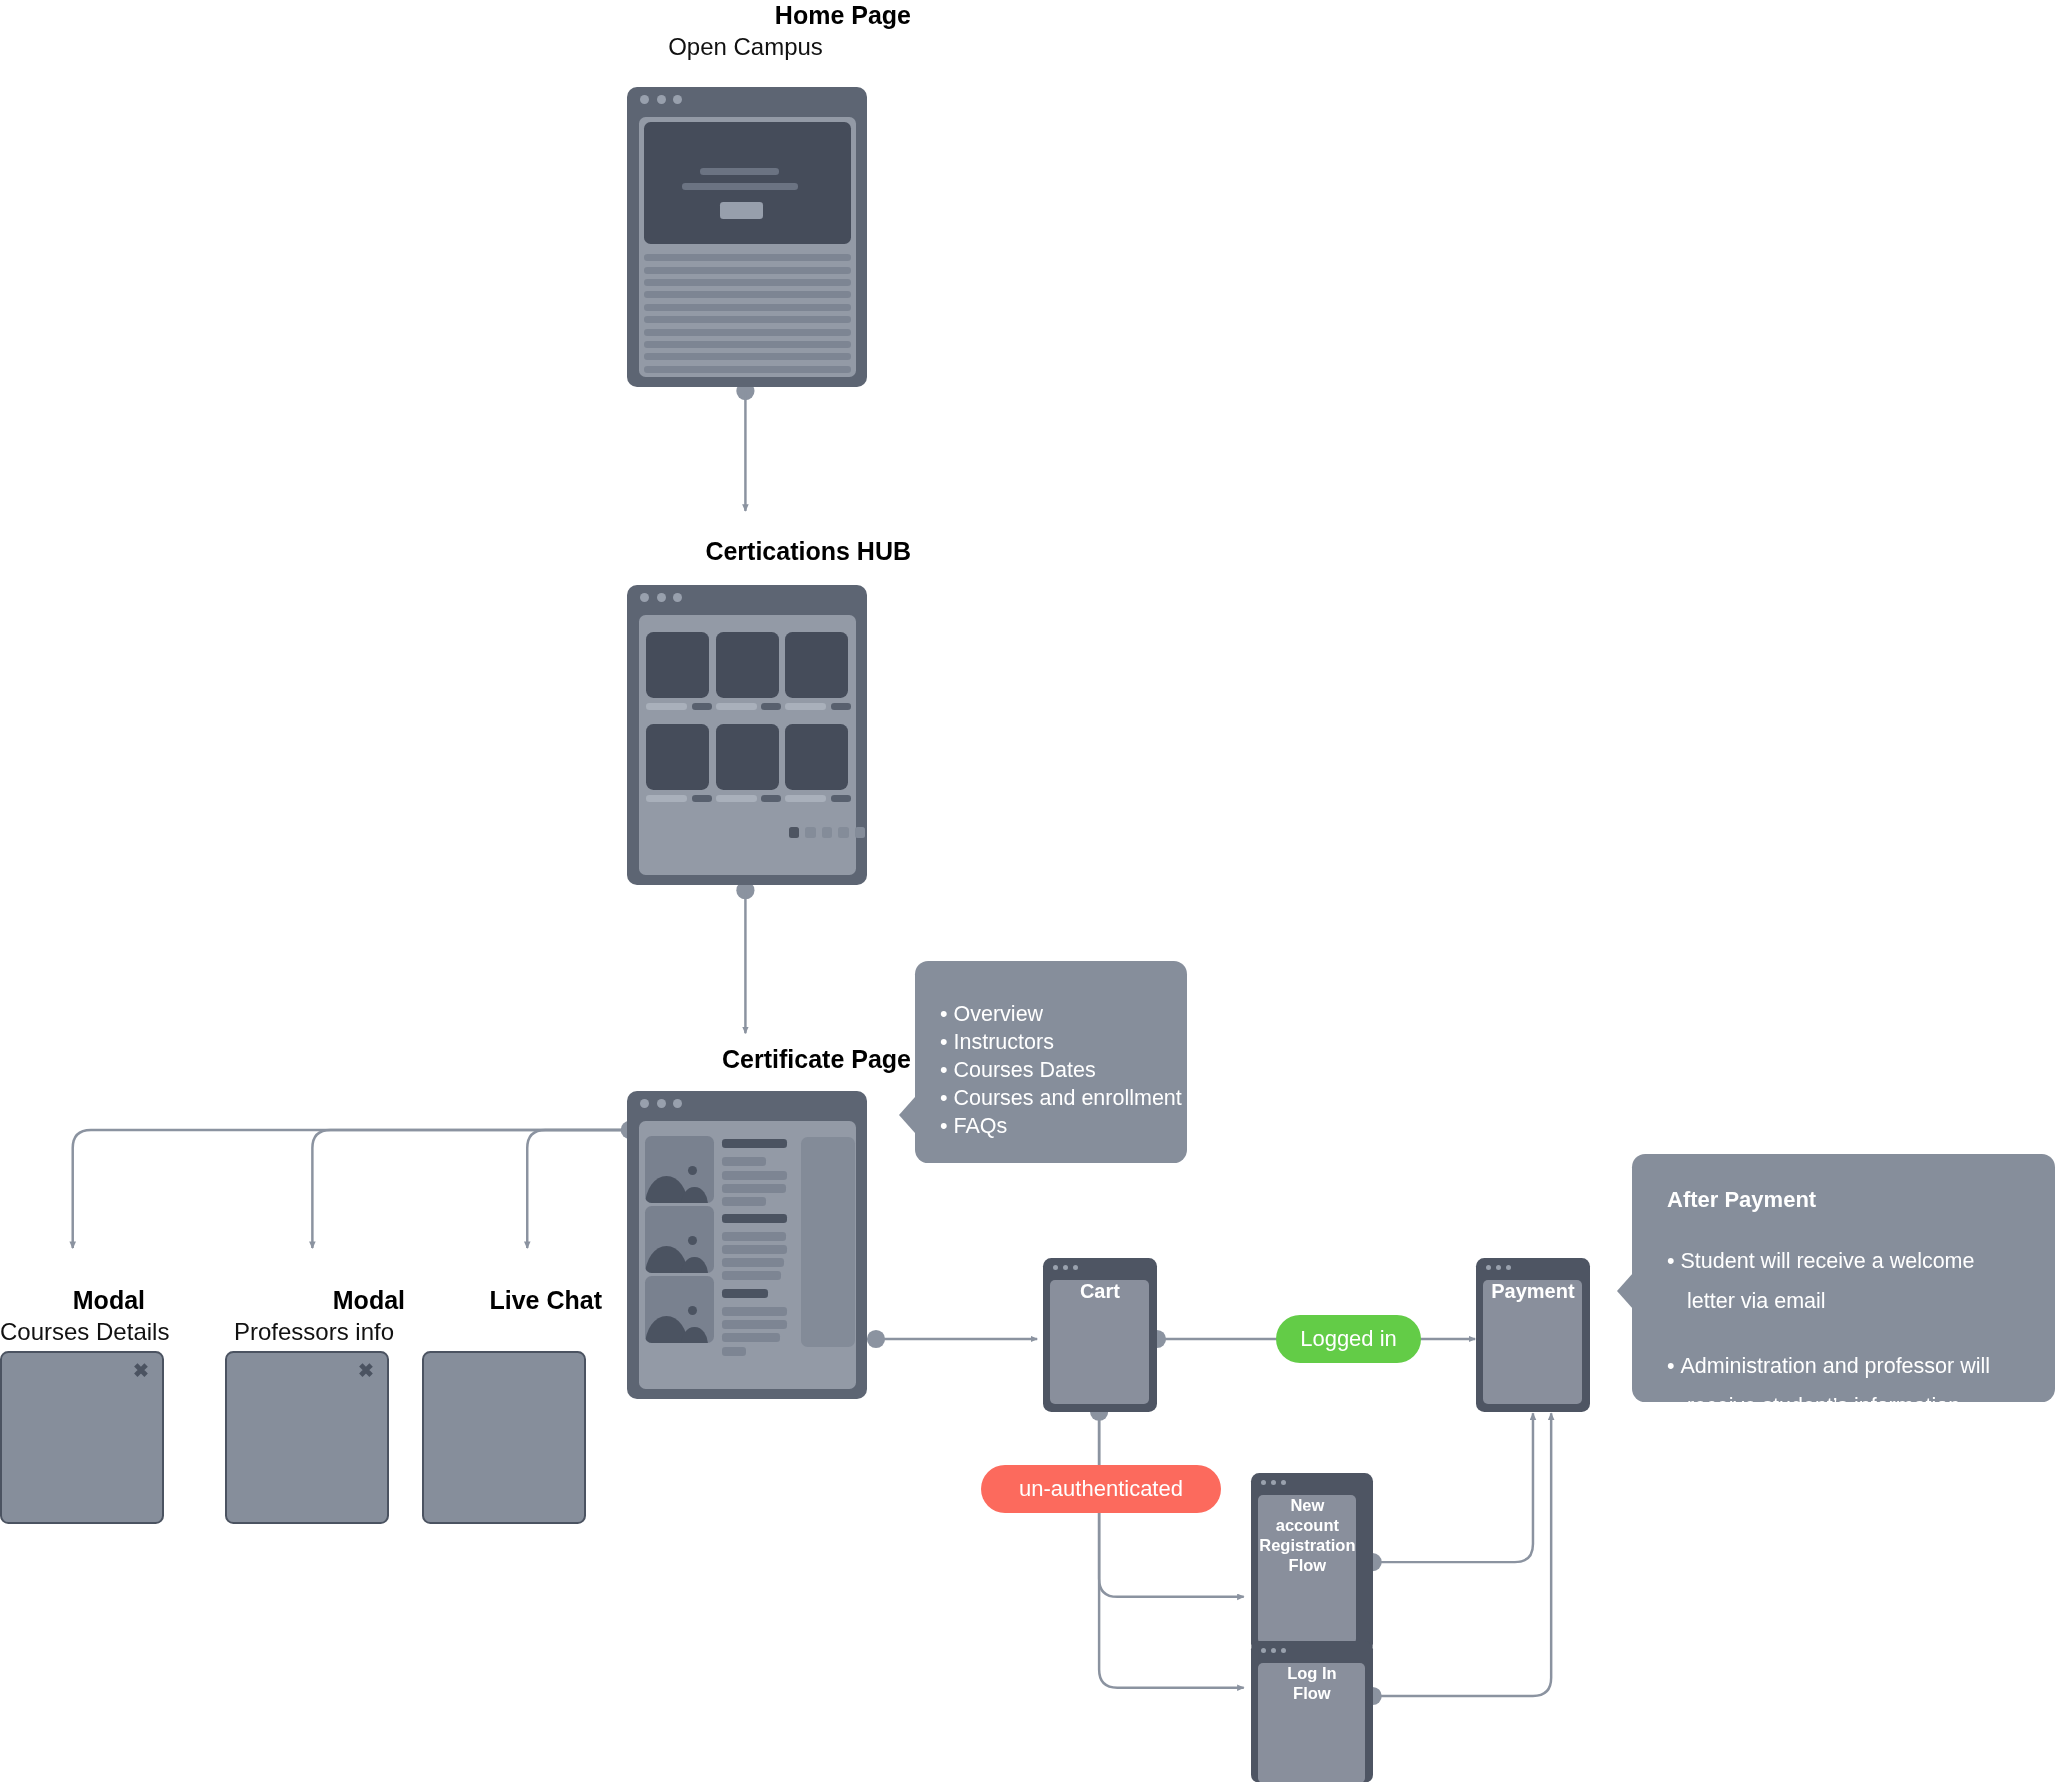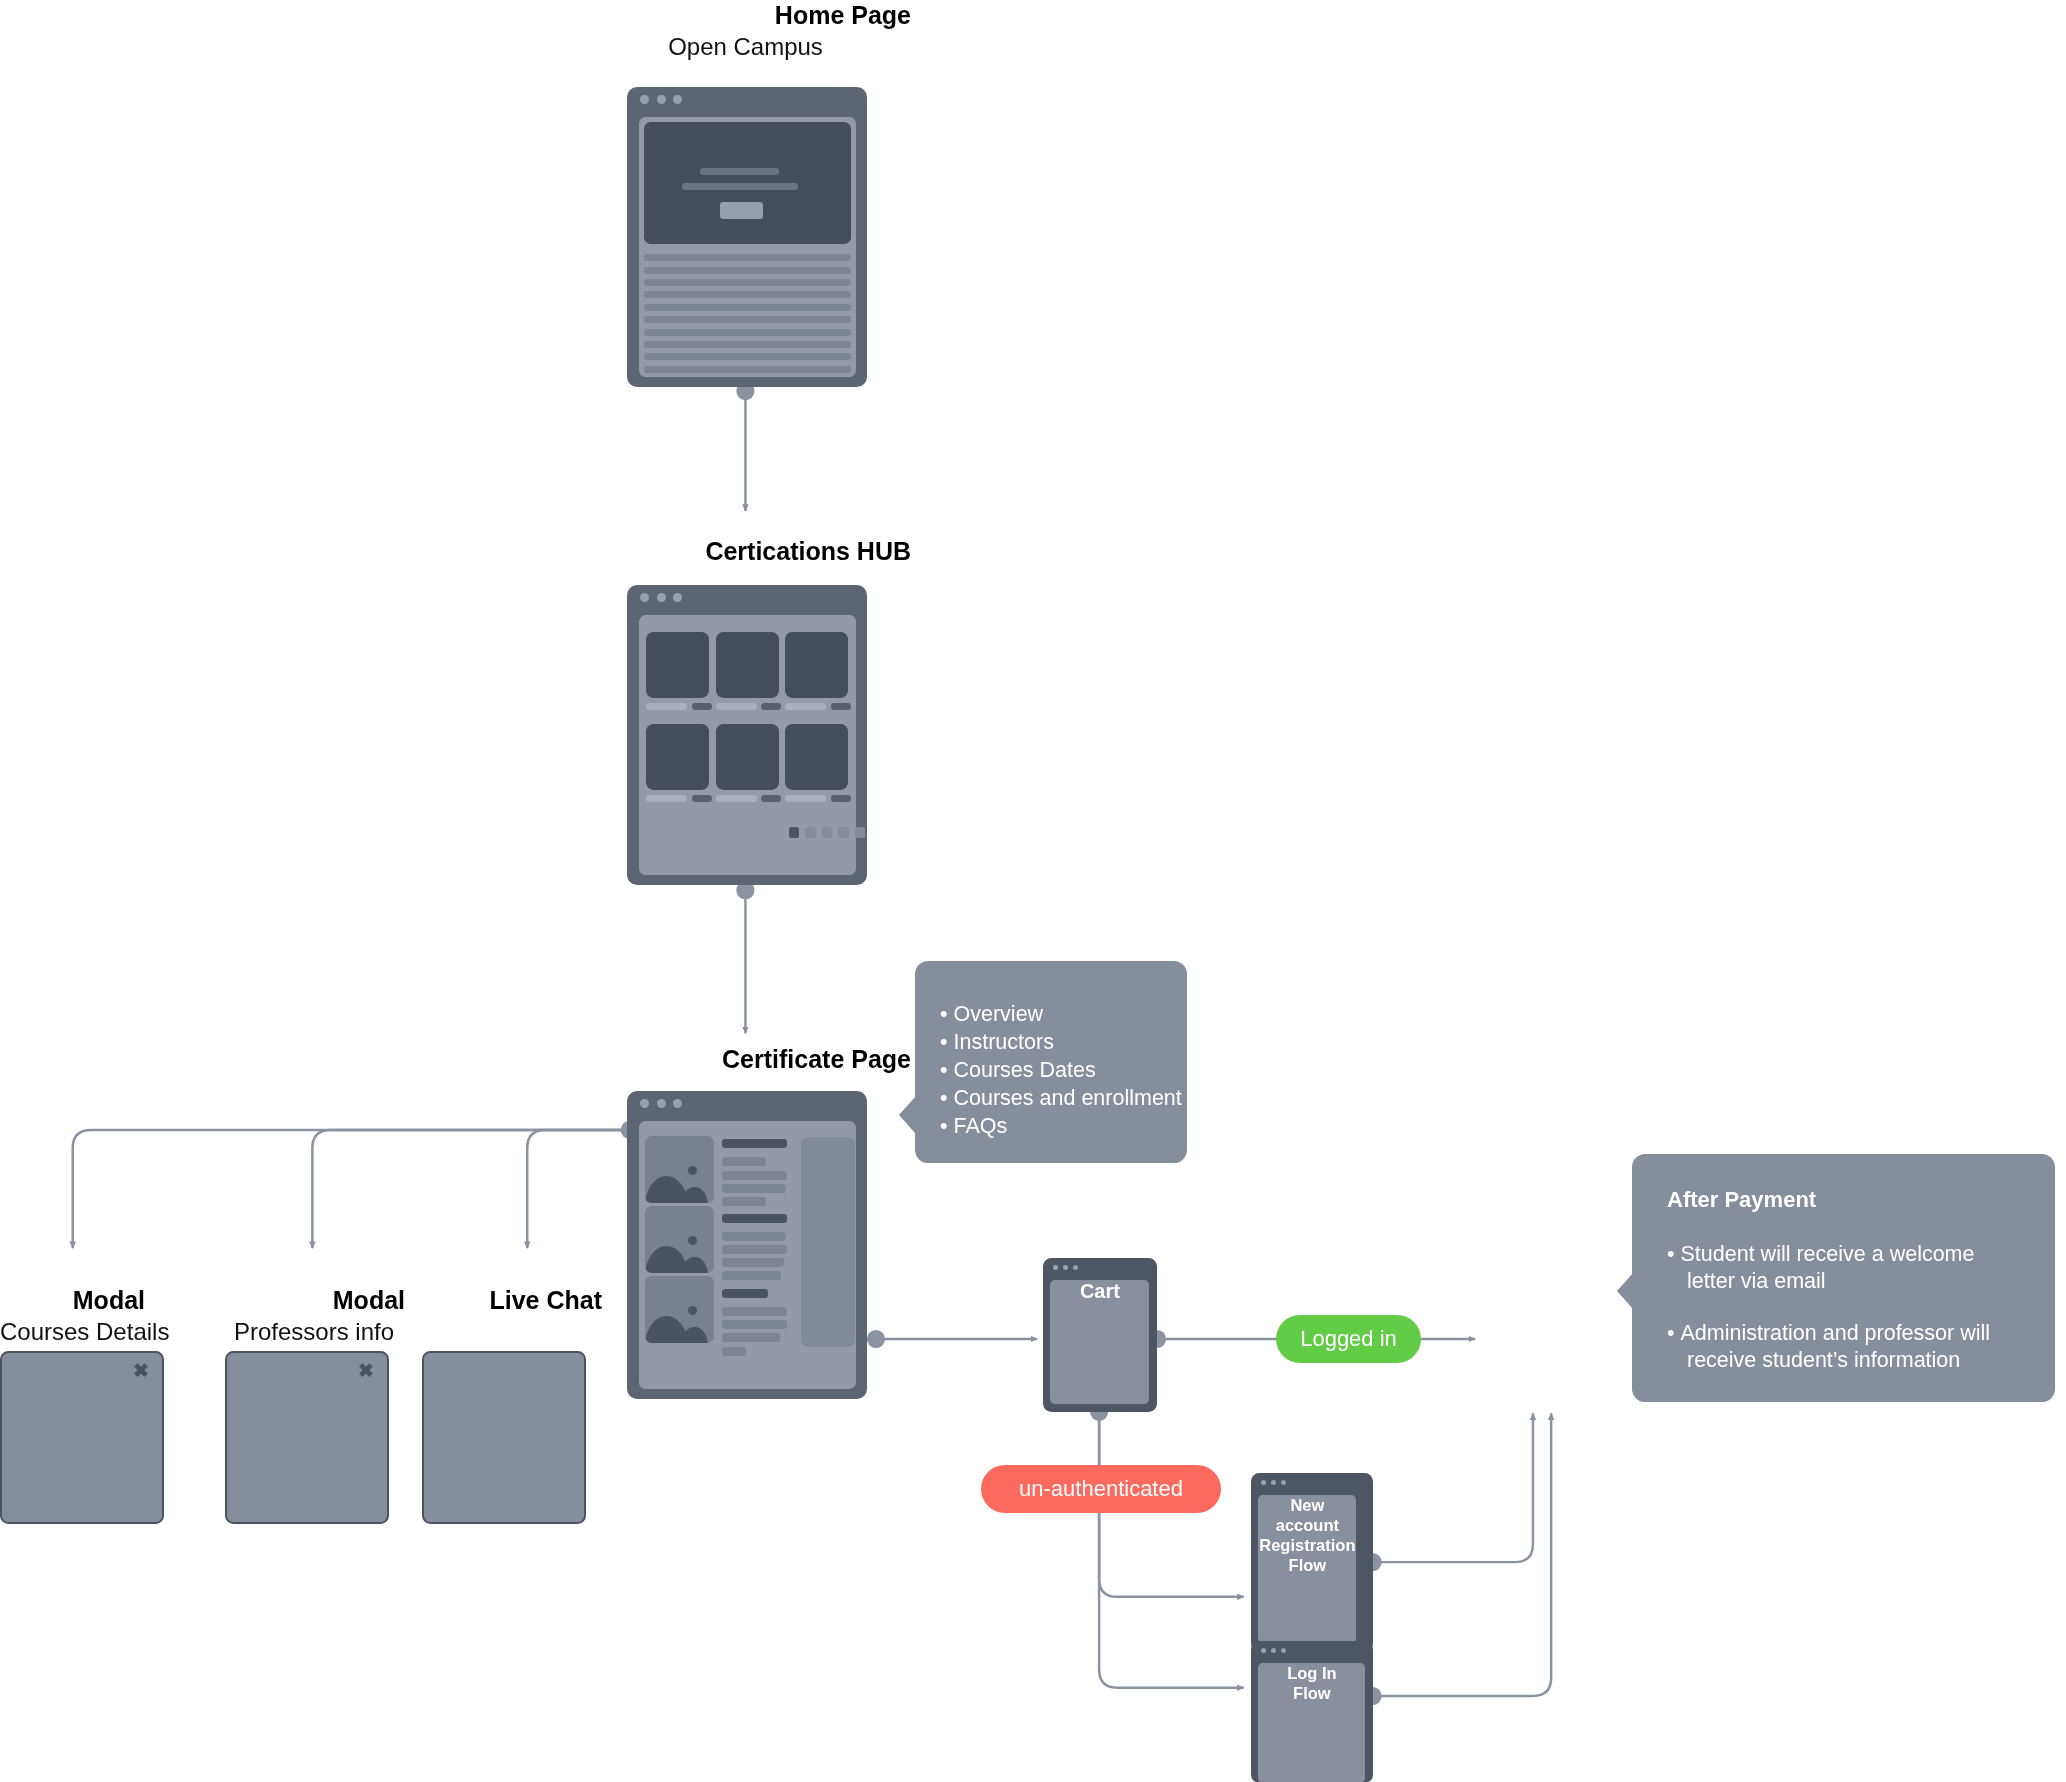--- a/index.html
+++ b/index.html
@@ -167,21 +167,21 @@
     white-space: nowrap;
   }
   .callout li::before { content: "\2022\00a0"; }
   .callout-title {
     font-size: 22px;
     font-weight: bold;
     margin-bottom: 28px;
   }
   .callout-item {
     font-size: 21.5px;
-    line-height: 27px;
+    line-height: 40px;
     margin-bottom: 25px;
     padding-left: 20px;
     text-indent: -20px;
   }
   .callout-item::before { content: "\2022\00a0"; }
 
   
   .tail-left {
     position: absolute;
     width: 0; height: 0;
@@ -417,20 +417,30 @@
     </div>
     <div class="phone-body" style="left:7.4px; top:22px; width:99px; height:124px;">
       <span class="phone-label">Cart</span>
     </div>
   </div>
 
   <div class="pill" id="pill-logged-in" style="left: 1276px; top: 1315px; width: 145px; height: 48px; background: rgb(99, 204, 71);">
     <span>Logged in</span>
   </div>
 
+  <div class="phone" style="left:1476px; top:1258px; width:114px; height:154px;">
+    <div class="phone-bar">
+      <span class="pdot"></span>
+      <span class="pdot"></span>
+      <span class="pdot"></span>
+    </div>
+    <div class="phone-body" style="left:7.4px; top:22px; width:99px; height:124px;">
+      <span class="phone-label">Payment</span>
+    </div>
+  </div>
 
   <div class="tail-left abs" style="left:1617px; top:1273px;"></div>
   <div class="callout abs" style="left:1632px; top:1154px; width:423px; height:248px; padding:33px 35px 0 35px;">
     <div class="callout-title">After Payment</div>
     <div id="after-payment-items">
         <div class="callout-item">Student will receive a welcome letter via email</div>
         <div class="callout-item">Administration and professor will receive student’s information</div>
       </div>
   </div>
 

